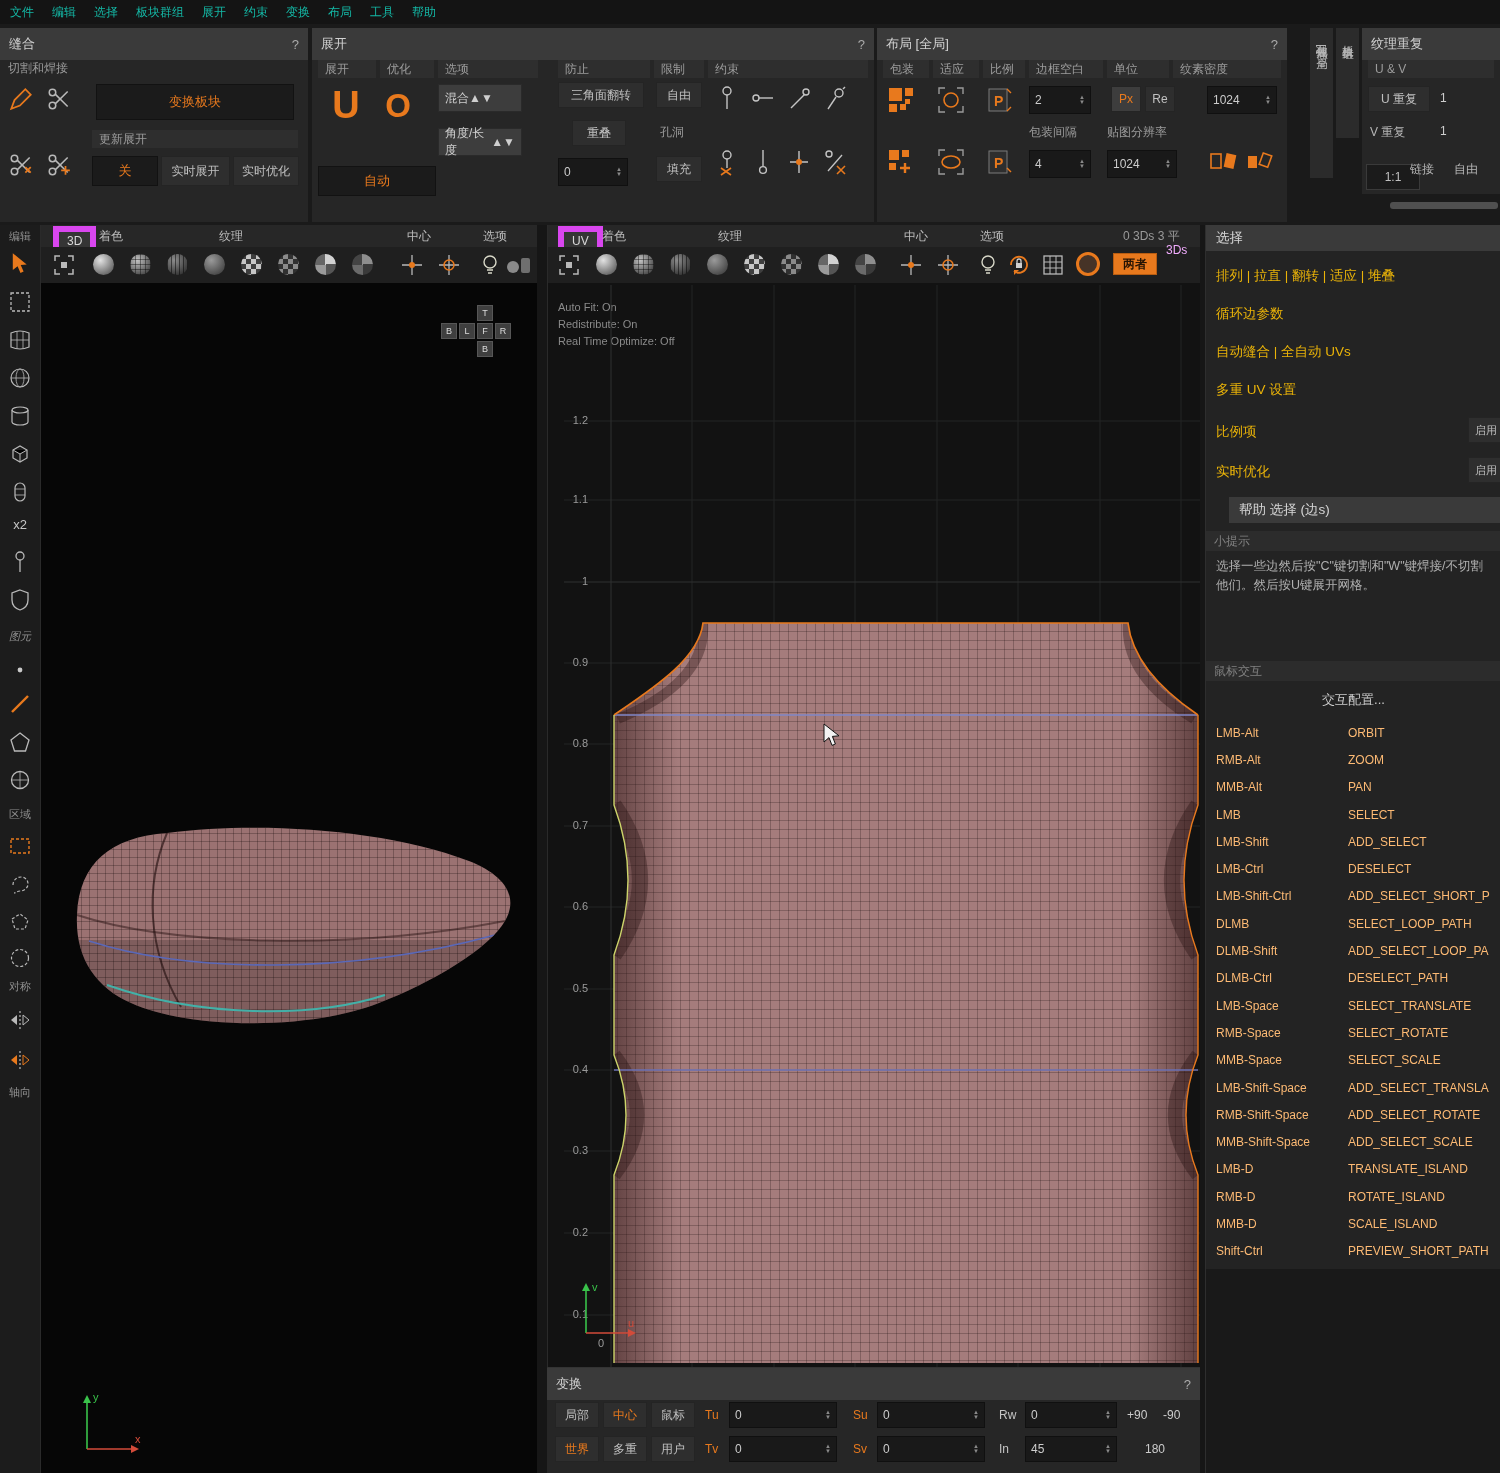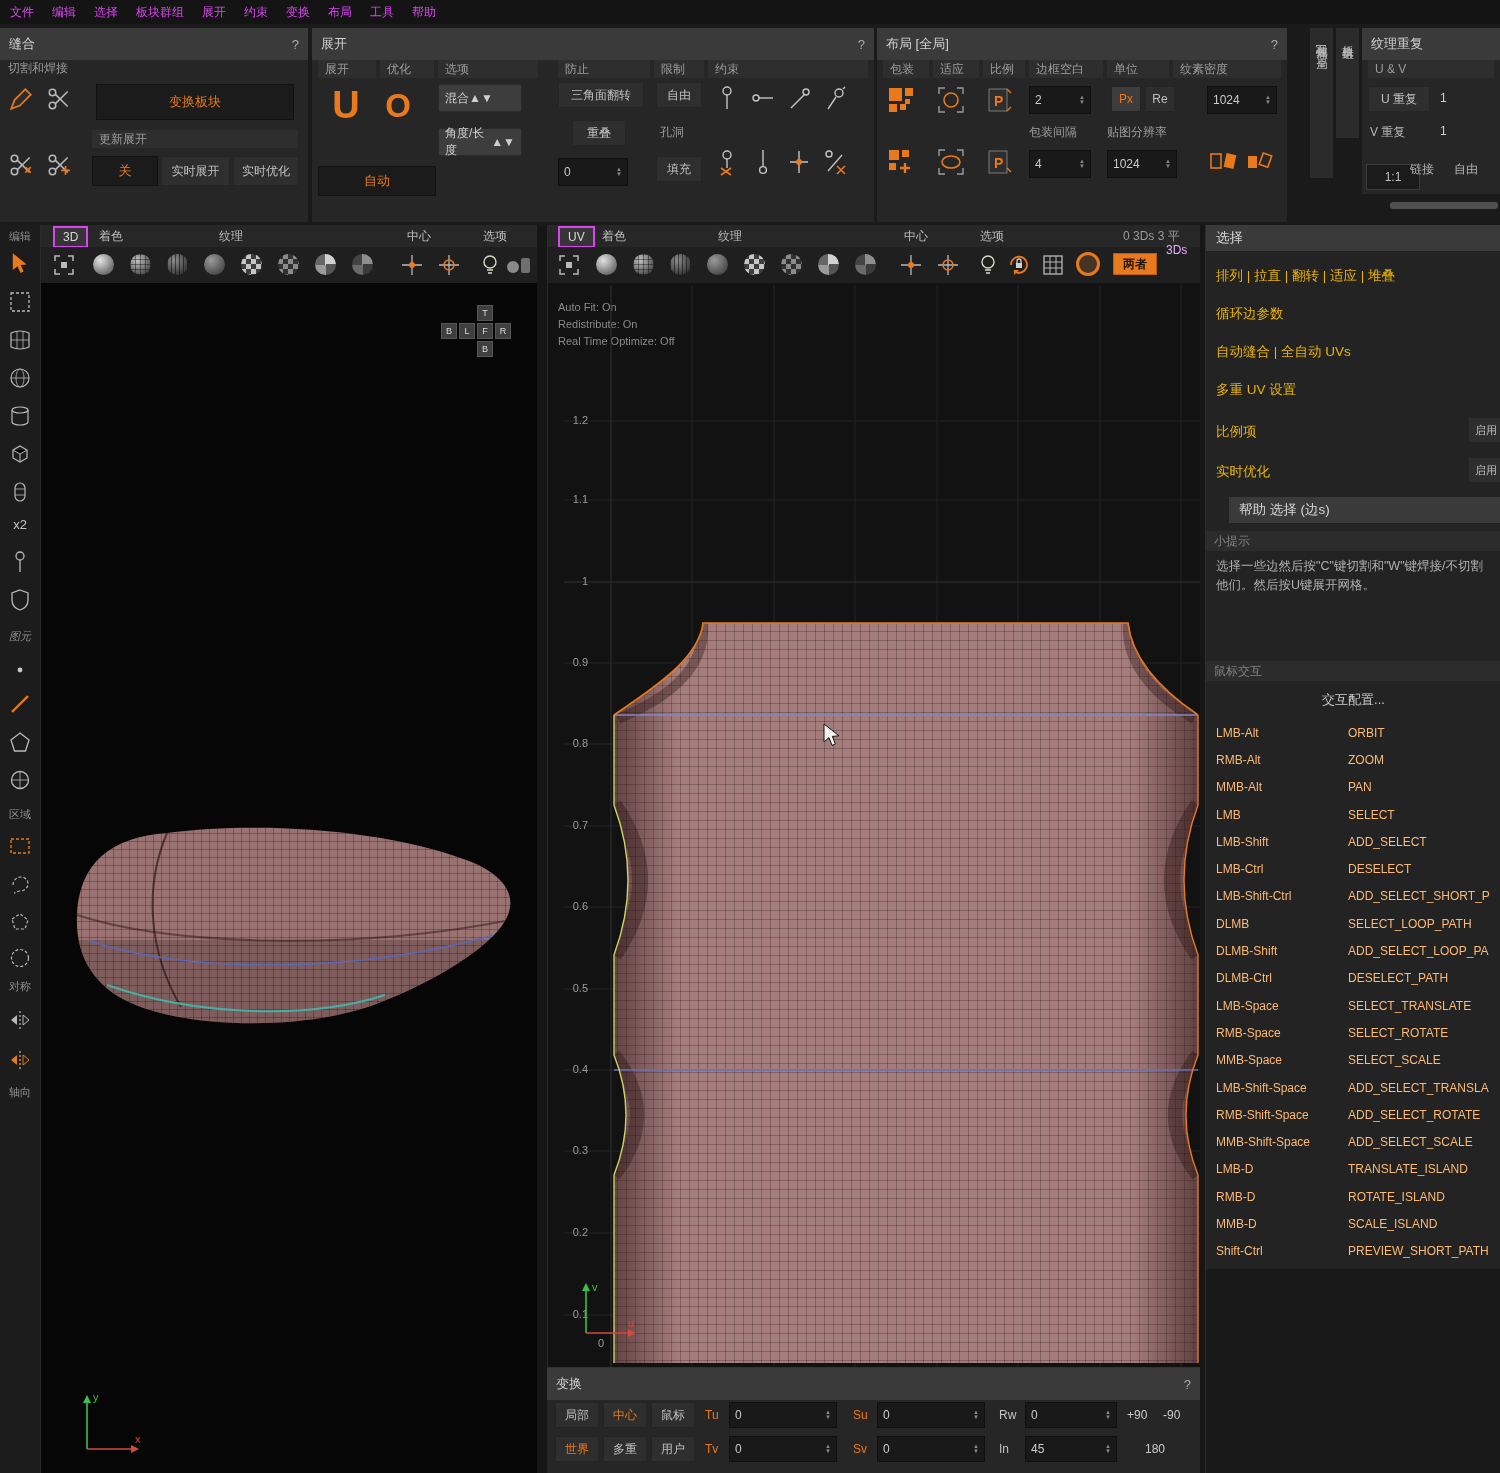--- a/index.html
+++ b/index.html
@@ -36,21 +36,21 @@
     position:absolute; background:#3d3d3d; border:1px solid #2a2a2a; color:#cfcfcf;
     display:flex; align-items:center; padding:0 6px; font-size:12px;
   }
   .vtab {
     position:absolute; background:#2b2b2b; color:#b5b5b5; writing-mode:vertical-rl;
     font-size:11.5px; padding:8px 4px; letter-spacing:1px;
   }
   .vhead1 { position:absolute; top:0; height:22px; width:100%; background:#272727; }
   .vhead2 { position:absolute; top:22px; height:36px; width:100%; background:#1f1f1f; }
   .vhl { position:absolute; top:3px; font-size:12px; color:#bdbdbd; white-space:nowrap; }
-  .vtabchip { background:#353535; padding:2px 8px; border:2px solid #d946ef; color:#d8d8d8; }
+  .vtabchip { background:#353535; padding:2px 8px; border:6px solid #d946ef; color:#d8d8d8; }
   .ball { position:absolute; top:7px; width:21px; height:21px; border-radius:50%; }
   .b1 { background:radial-gradient(circle at 35% 30%, #e2e2e2, #6a6a6a 75%); }
   .b2 { background:repeating-linear-gradient(90deg, rgba(0,0,0,.4) 0 1px, transparent 1px 5px),
                repeating-linear-gradient(0deg, rgba(0,0,0,.4) 0 1px, transparent 1px 5px),
                radial-gradient(circle at 35% 30%, #c2c2c2, #4d4d4d 75%); }
   .b3 { background:repeating-linear-gradient(90deg, rgba(0,0,0,.5) 0 1px, transparent 1px 4px),
                radial-gradient(circle at 35% 30%, #8c8c8c, #383838 75%); }
   .b4 { background:radial-gradient(circle at 35% 30%, #9a9a9a, #4a4a4a 75%); }
   .b5 { background-image:repeating-conic-gradient(#c6c6c6 0% 25%, #3e3e3e 0% 50%); background-size:10px 10px; }
   .b6 { background-image:repeating-conic-gradient(#8a8a8a 0% 25%, #303030 0% 50%); background-size:10px 10px; }
@@ -69,21 +69,21 @@
   .ovl { position:absolute; left:10px; font-size:11px; color:#8a8a8a; white-space:nowrap; }
   .navbox { position:absolute; width:16px; height:16px; background:#3f3f3f; border:1px solid #565656;
             color:#dcdcdc; font-size:9px; display:flex; align-items:center; justify-content:center; }
   svg { display:block; }
 </style>
 </head>
 <body>
 
 <div id="app">
 
-  <div class="abs" style="left:0;top:0;width:1500px;height:24px;background:#141414;display:flex;align-items:center;gap:18px;padding:0 10px;color:#d946ef;">
+  <div class="abs" style="left:0;top:0;width:1500px;height:24px;background:#141414;display:flex;align-items:center;gap:18px;padding:0 10px;color:#14b8a6;">
     <span>文件</span>
     <span>编辑</span>
     <span>选择</span>
     <span>板块群组</span>
     <span>展开</span>
     <span>约束</span>
     <span>变换</span>
     <span>布局</span>
     <span>工具</span>
     <span>帮助</span>

